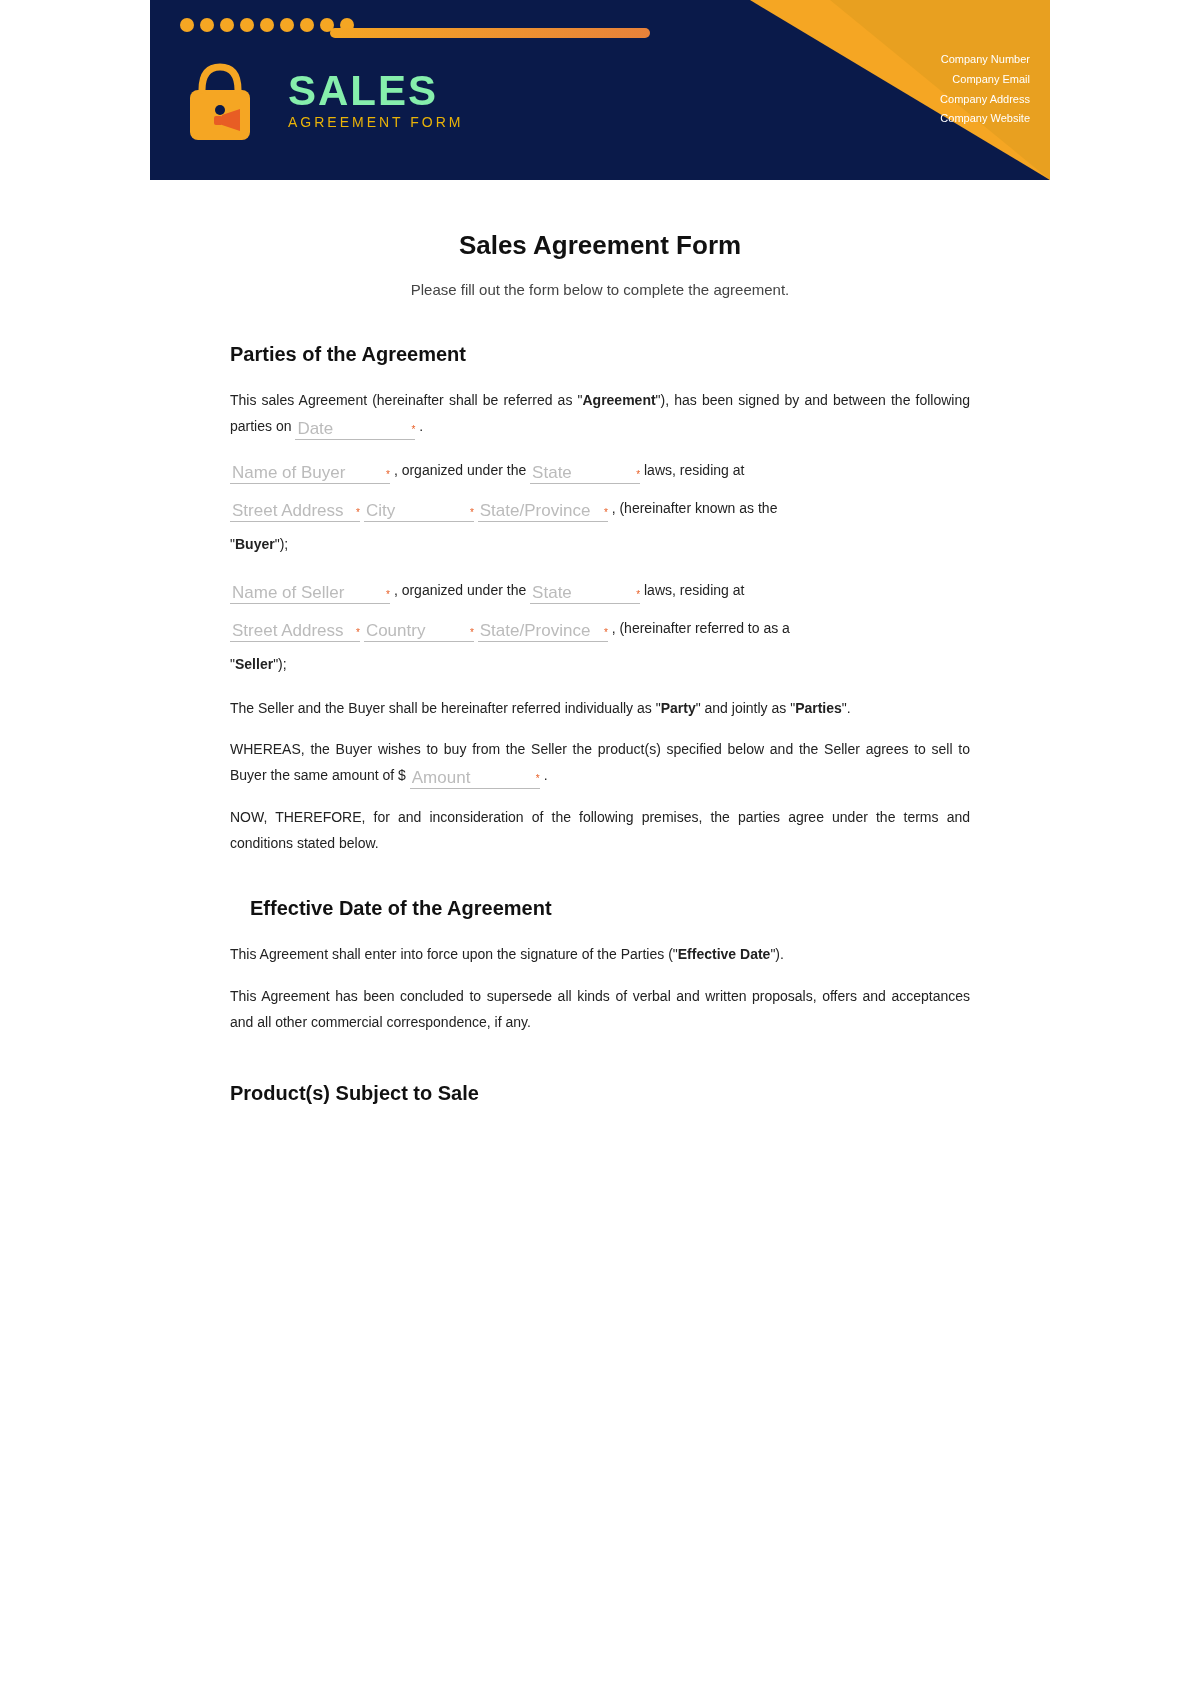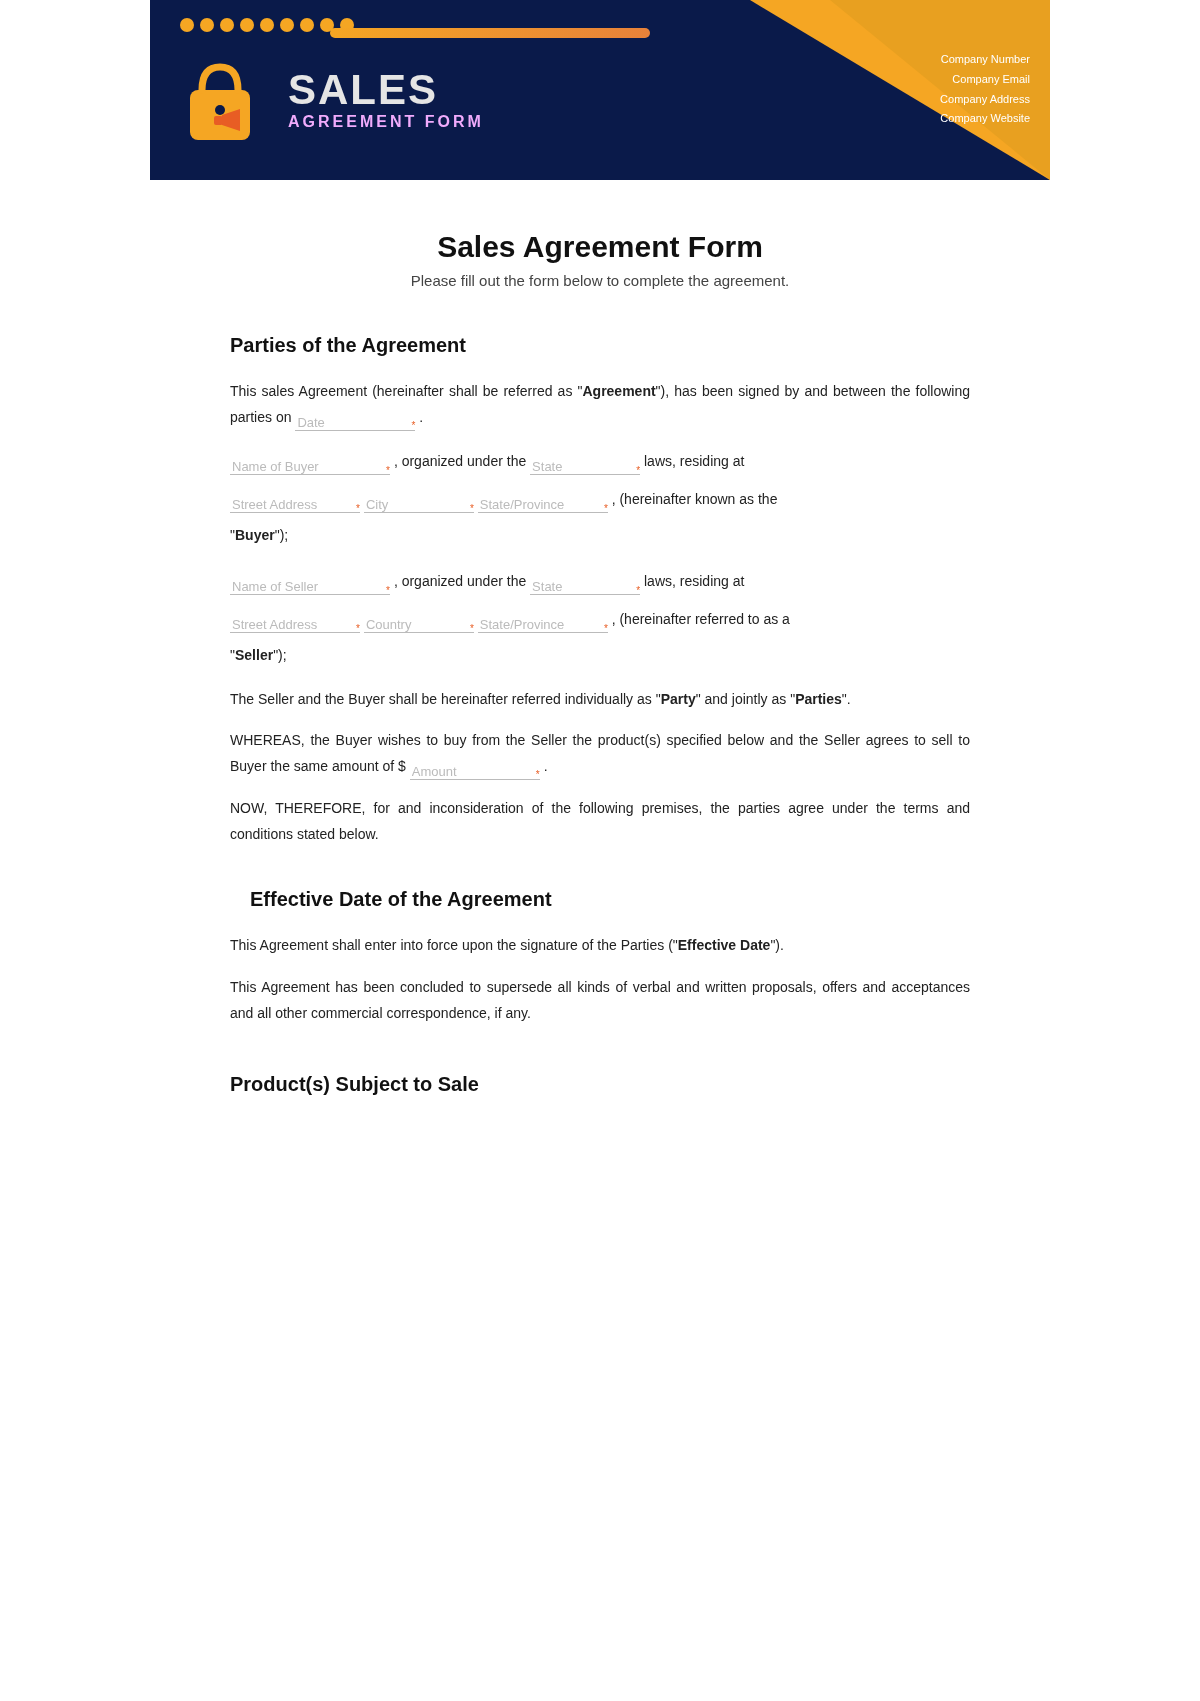--- a/index.html
+++ b/index.html
@@ -48,29 +48,29 @@
       align-items: center;
       gap: 18px;
     }
     .logo-text {
       display: flex;
       flex-direction: column;
     }
     .logo-sales {
       font-size: 42px;
       font-weight: 900;
-      color: #e5e5e5;
+      color: #86efac;
       letter-spacing: 2px;
       line-height: 1;
     }
     .logo-agreement {
-      font-size: 16px;
-      color: #f0abfc;
+      font-size: 14px;
+      color: #eab308;
       letter-spacing: 3px;
-      font-weight: 700;
+      font-weight: 400;
       margin-top: 2px;
     }
 
     
     .header-triangle {
       position: absolute;
       right: 0;
       top: 0;
       width: 0;
       height: 0;
@@ -99,24 +99,24 @@
       z-index: 10;
     }
 
     
     .content {
       padding: 50px 80px;
       color: #222;
     }
     .form-title {
       text-align: center;
-      font-size: 30px;
+      font-size: 26px;
       font-weight: 800;
       color: #111;
-      margin-bottom: 8px;
+      margin-bottom: 20px;
     }
     .form-subtitle {
       text-align: center;
       font-size: 15px;
       color: #444;
       margin-bottom: 45px;
     }
     .section-title {
       font-size: 20px;
       font-weight: 800;
@@ -146,21 +146,21 @@
       font-size: 10px;
       position: absolute;
       top: 2px;
       right: 0px;
     }
     .field-input {
       border: none;
       border-bottom: 1.5px solid #bbb;
       outline: none;
       background: transparent;
-      font-size: 13px;
+      font-size: 17px;
       color: #bbb;
       padding: 0 2px;
     }
     .field-input::placeholder {
       color: #bbb;
     }
 
     .parties-block {
       margin-bottom: 14px;
     }

